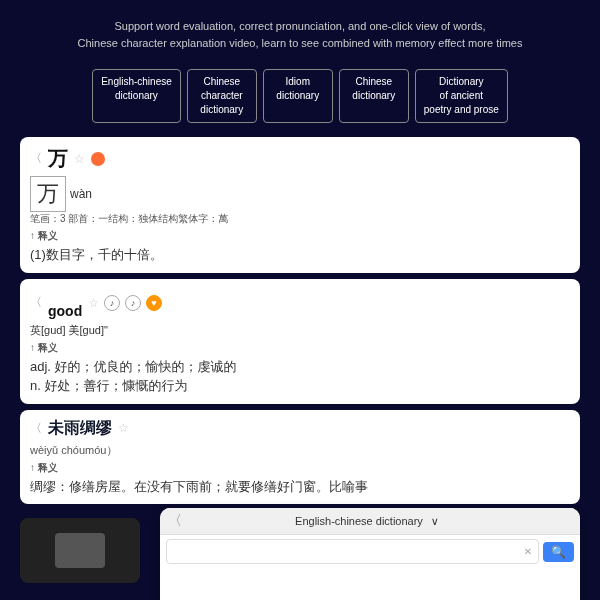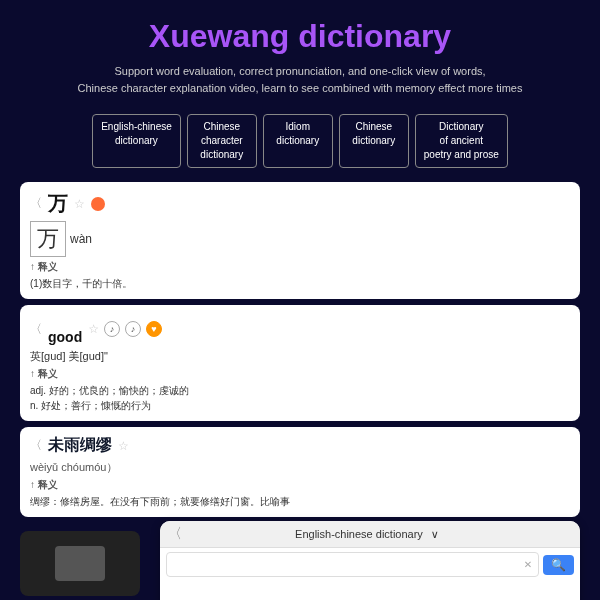--- a/index.html
+++ b/index.html
@@ -102,21 +102,21 @@
     }
 
     .section-title {
       font-size: 10px;
       color: #555;
       margin: 3px 0 2px;
       font-weight: bold;
     }
 
     .def-text {
-      font-size: 10px;
+      font-size: 13px;
       color: #333;
       line-height: 1.5;
     }
 
     .nav-icon {
       font-size: 12px;
       color: #888;
       cursor: pointer;
     }
 
@@ -265,21 +265,20 @@
       border-radius: 4px;
       color: #fff;
       font-size: 12px;
       padding: 3px 8px;
     }
   </style>
 </head>
 <body>
 
 <div class="header">
-  <div class="main-title">Xuewang dictionary</div>
   <div class="subtitle-light">Support word evaluation, correct pronunciation, and one-click view of words,</div>
   <div class="subtitle-light">Chinese character explanation video, learn to see combined with memory effect more times</div>
 </div>
 
 <div class="tabs-row">
   <div class="tab-btn">English-chinese<br>dictionary</div>
   <div class="tab-btn">Chinese<br>character<br>dictionary</div>
   <div class="tab-btn">Idiom<br>dictionary</div>
   <div class="tab-btn">Chinese<br>dictionary</div>
   <div class="tab-btn">Dictionary<br>of ancient<br>poetry and prose</div>
@@ -291,20 +290,21 @@
     <div class="card-header">
       <span class="nav-icon">〈</span>
       <span style="font-size:20px;font-weight:bold;color:#111;font-family:serif;">万</span>
       <span class="star-icon">☆</span>
       <span class="tag-orange"></span>
     </div>
     <div class="card-pinyin">
       <div class="card-char-box" style="font-size:22px;font-family:serif;">万</div>
       <span>wàn</span>
     </div>
+    <div class="card-stroke-info">笔画：3  部首：一结构：独体结构繁体字：萬</div>
     <div class="section-title">↑ <span>释义</span></div>
     <div class="def-text">(1)数目字，千的十倍。</div>
   </div>
 
   <div class="dict-card">
     <div class="card-header">
       <span class="nav-icon">〈</span>
       <span class="card-word-en">good</span>
       <div class="icons-row">
         <span class="star-icon">☆</span>

